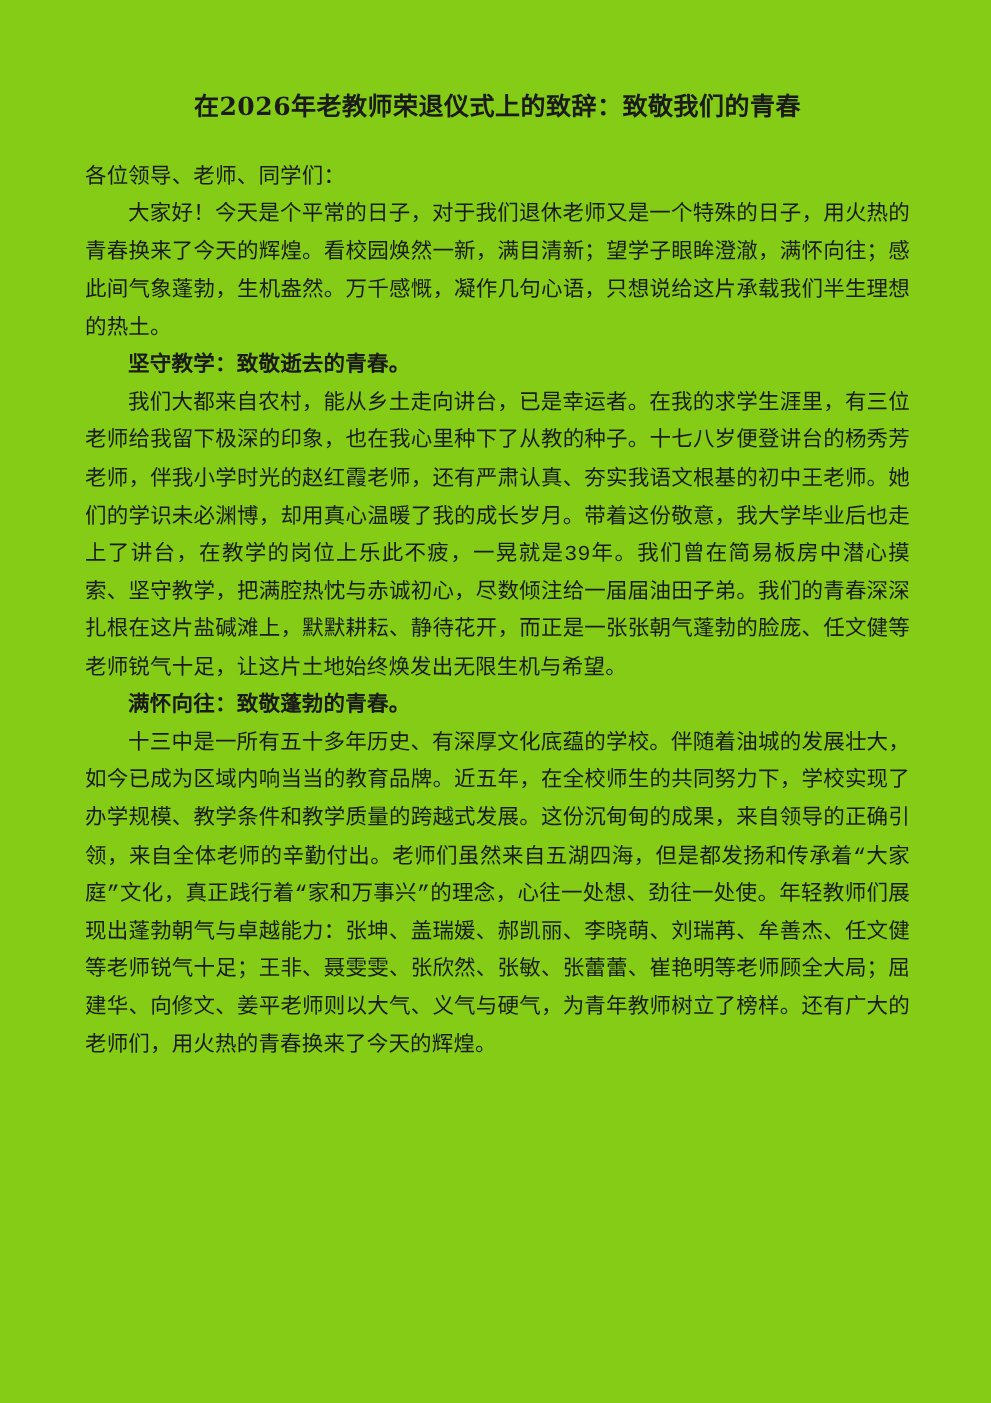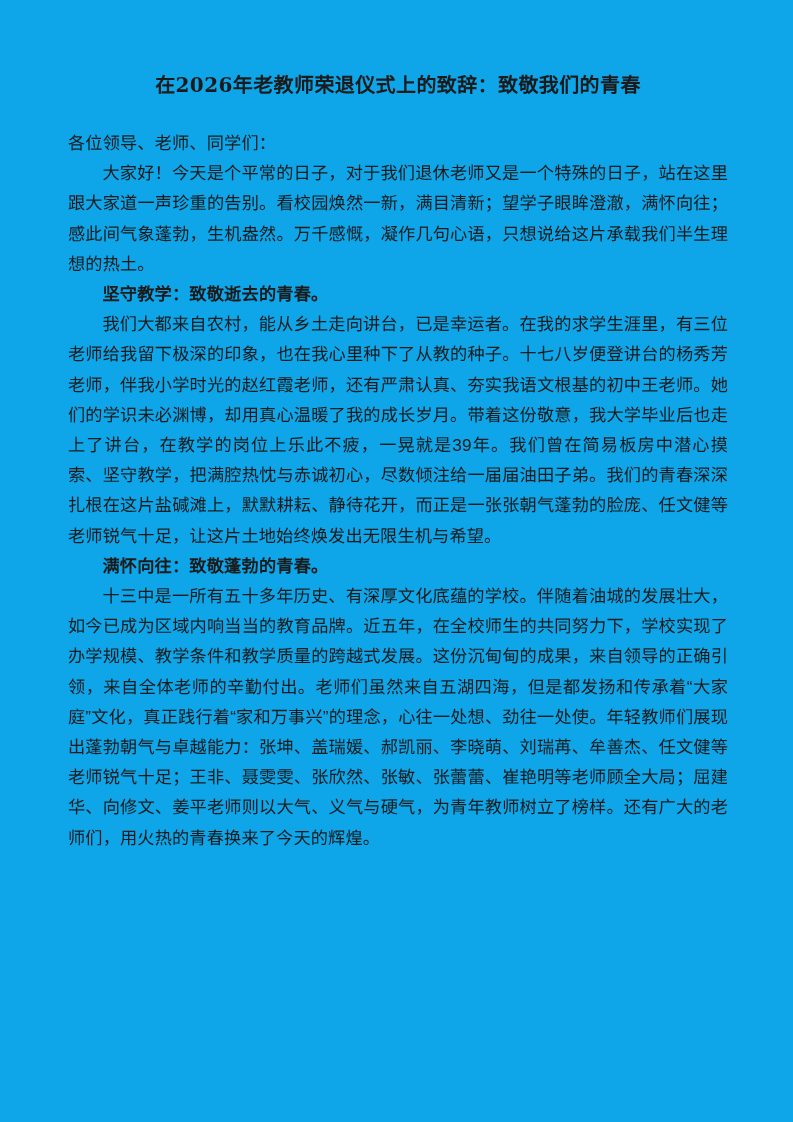--- a/index.html
+++ b/index.html
@@ -5,21 +5,21 @@
 <style>
   html, body {
     margin: 0;
     padding: 0;
     background: #ffffff;
   }
   .page {
     position: relative;
     width: 793px;
     height: 1122px;
-    background: #0ea5e9;
+    background: #84cc16;
     overflow: hidden;
     box-sizing: border-box;
   }
   .page-body {
     position: absolute;
     left: 68px;
     top: 70px;
     width: 660px;
   }
   .doc-title {
@@ -27,21 +27,21 @@
     font-size: 20px;
     font-weight: 700;
     color: #1b1b1b;
     text-align: center;
     line-height: 30px;
     letter-spacing: 0.4px;
     margin: 0 0 28px 0;
     white-space: nowrap;
   }
   p.para {
-    font-family: Liberation Sans, sans-serif;
+    font-family: Liberation Mono, monospace;
     font-size: 17.2px;
     color: #1b1b1b;
     line-height: 30.2px;
     margin: 0;
     text-align: justify;
     text-justify: inter-ideograph;
     letter-spacing: 0.15px;
     text-indent: 0;
     word-break: break-all;
   }
@@ -58,20 +58,20 @@
   }
 </style>
 </head>
 <body>
 
 <div class="page">
   <div class="page-body">
     <h1 class="doc-title">在2026年老教师荣退仪式上的致辞：致敬我们的青春</h1>
     <div class="body-content">
         <p class="para salutation">各位领导、老师、同学们：</p>
-        <p class="para indent">大家好！今天是个平常的日子，对于我们退休老师又是一个特殊的日子，站在这里跟大家道一声珍重的告别。看校园焕然一新，满目清新；望学子眼眸澄澈，满怀向往；感此间气象蓬勃，生机盎然。万千感慨，凝作几句心语，只想说给这片承载我们半生理想的热土。</p>
+        <p class="para indent">大家好！今天是个平常的日子，对于我们退休老师又是一个特殊的日子，用火热的青春换来了今天的辉煌。看校园焕然一新，满目清新；望学子眼眸澄澈，满怀向往；感此间气象蓬勃，生机盎然。万千感慨，凝作几句心语，只想说给这片承载我们半生理想的热土。</p>
         <p class="para subhead">坚守教学：致敬逝去的青春。</p>
         <p class="para indent">我们大都来自农村，能从乡土走向讲台，已是幸运者。在我的求学生涯里，有三位老师给我留下极深的印象，也在我心里种下了从教的种子。十七八岁便登讲台的杨秀芳老师，伴我小学时光的赵红霞老师，还有严肃认真、夯实我语文根基的初中王老师。她们的学识未必渊博，却用真心温暖了我的成长岁月。带着这份敬意，我大学毕业后也走上了讲台，在教学的岗位上乐此不疲，一晃就是39年。我们曾在简易板房中潜心摸索、坚守教学，把满腔热忱与赤诚初心，尽数倾注给一届届油田子弟。我们的青春深深扎根在这片盐碱滩上，默默耕耘、静待花开，而正是一张张朝气蓬勃的脸庞、任文健等老师锐气十足，让这片土地始终焕发出无限生机与希望。</p>
         <p class="para subhead">满怀向往：致敬蓬勃的青春。</p>
         <p class="para indent">十三中是一所有五十多年历史、有深厚文化底蕴的学校。伴随着油城的发展壮大，如今已成为区域内响当当的教育品牌。近五年，在全校师生的共同努力下，学校实现了办学规模、教学条件和教学质量的跨越式发展。这份沉甸甸的成果，来自领导的正确引领，来自全体老师的辛勤付出。老师们虽然来自五湖四海，但是都发扬和传承着“大家庭”文化，真正践行着“家和万事兴”的理念，心往一处想、劲往一处使。年轻教师们展现出蓬勃朝气与卓越能力：张坤、盖瑞媛、郝凯丽、李晓萌、刘瑞苒、牟善杰、任文健等老师锐气十足；王非、聂雯雯、张欣然、张敏、张蕾蕾、崔艳明等老师顾全大局；屈建华、向修文、姜平老师则以大气、义气与硬气，为青年教师树立了榜样。还有广大的老师们，用火热的青春换来了今天的辉煌。</p>
       </div>
   </div>
 </div>
 
 </body></html>

